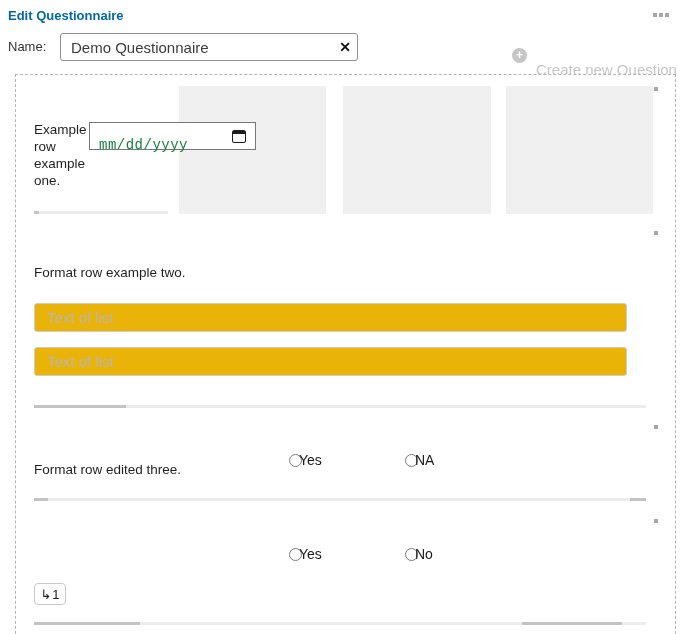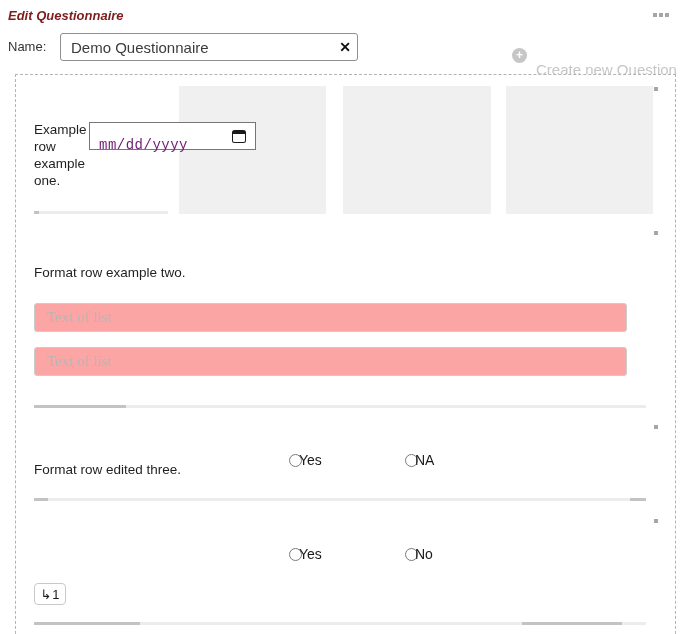--- a/index.html
+++ b/index.html
@@ -18,21 +18,21 @@
            border-radius:50%; background:#fff; vertical-align:middle; cursor:pointer; }
   .radio-label { font-size:14px; color:#1a1a1a; margin-left:10px; vertical-align:middle; }
   .radio-group { position:absolute; display:flex; align-items:center; }
 
   .scrollbar { position:absolute; height:3px; background:#ececec; }
   .scrollbar .thumb { position:absolute; top:0; height:3px; background:#c3c3c3; }
 
   .qlabel { font-size:13.5px; color:#1f1f1f; line-height:17px; }
 
   
-  .page-title { position:absolute; left:8px; top:8px; font-size:13px; font-weight:bold; color:#7f1d1d;font-style:italic; }
+  .page-title { position:absolute; left:8px; top:8px; font-size:13px; font-weight:bold; color:#0369a1; }
   .top-menu  { position:absolute; left:653px; top:13px; }
 
   .name-label { position:absolute; left:8px; top:39px; font-size:13px; color:#333; }
   .name-input-wrap { position:absolute; left:60px; top:33px; width:298px; height:28px;
                      border:1px solid #8f8f8f; border-radius:3px; background:#fff;
                      display:flex; align-items:center; }
   .name-input { flex:1; border:none; outline:none; font-size:15px; color:#3c3c3c;
                 padding:0 6px 0 10px; font-family:"Liberation Sans", sans-serif; background:transparent; }
   .clear-btn { width:24px; text-align:center; font-size:14px; font-weight:bold; color:#101010; cursor:pointer; }
 
@@ -57,31 +57,31 @@
   .r1-scroll { left:18px; top:136px; width:134px; }
   .r1-scroll .thumb { left:0; width:5px; }
   .gray-box { top:11px; height:128px; background:#f0f0f0; }
   .gb1 { left:163px; width:147px; }
   .gb2 { left:327px; width:148px; }
   .gb3 { left:490px; width:147px; }
   .date-input { left:73px; top:47px; width:167px; height:28px; background:#fff;
                 border:1px solid #767676; display:flex; align-items:center;
                 justify-content:space-between; padding:0 9px; cursor:text; z-index:2; }
   .date-input * { position:static; }
-  .date-text { font-family:"Liberation Mono", monospace; font-size:14px; color:#701a75; letter-spacing:0.5px;margin-top:17px; }
+  .date-text { font-family:"Liberation Mono", monospace; font-size:14px; color:#15803d; letter-spacing:0.5px;margin-top:17px; }
   .cal-icon { width:14px; height:13px; border:1.5px solid #1b1b1b; border-top-width:4px;
               border-radius:2.5px; display:block; }
 
   
   .r2-menu { left:638px; top:156px; }
   .r2-grip { left:1px; top:190px; }
   .r2-text { left:18px; top:189px;text-align:right; }
   .list-input { left:18px; width:593px; height:29px; border:1px solid #ccc; border-radius:3px;
                 font-size:15px; color:#3c3c3c; padding:0 12px; outline:none;
-                font-family:Liberation Serif, serif; background:#fca5a5; }
+                font-family:Liberation Sans, sans-serif; background:#eab308; }
   .list-input::placeholder { color:#b6b6b6; opacity:1; }
   .li1 { top:228px; }
   .li2 { top:272px; }
   .r2-scroll { left:18px; top:330px; width:612px; }
   .r2-scroll .thumb { left:0; width:92px; }
 
   
   .r3-menu { left:638px; top:350px; }
   .r3-grip { left:1px; top:387px; }
   .r3-text { left:18px; top:386px; }

